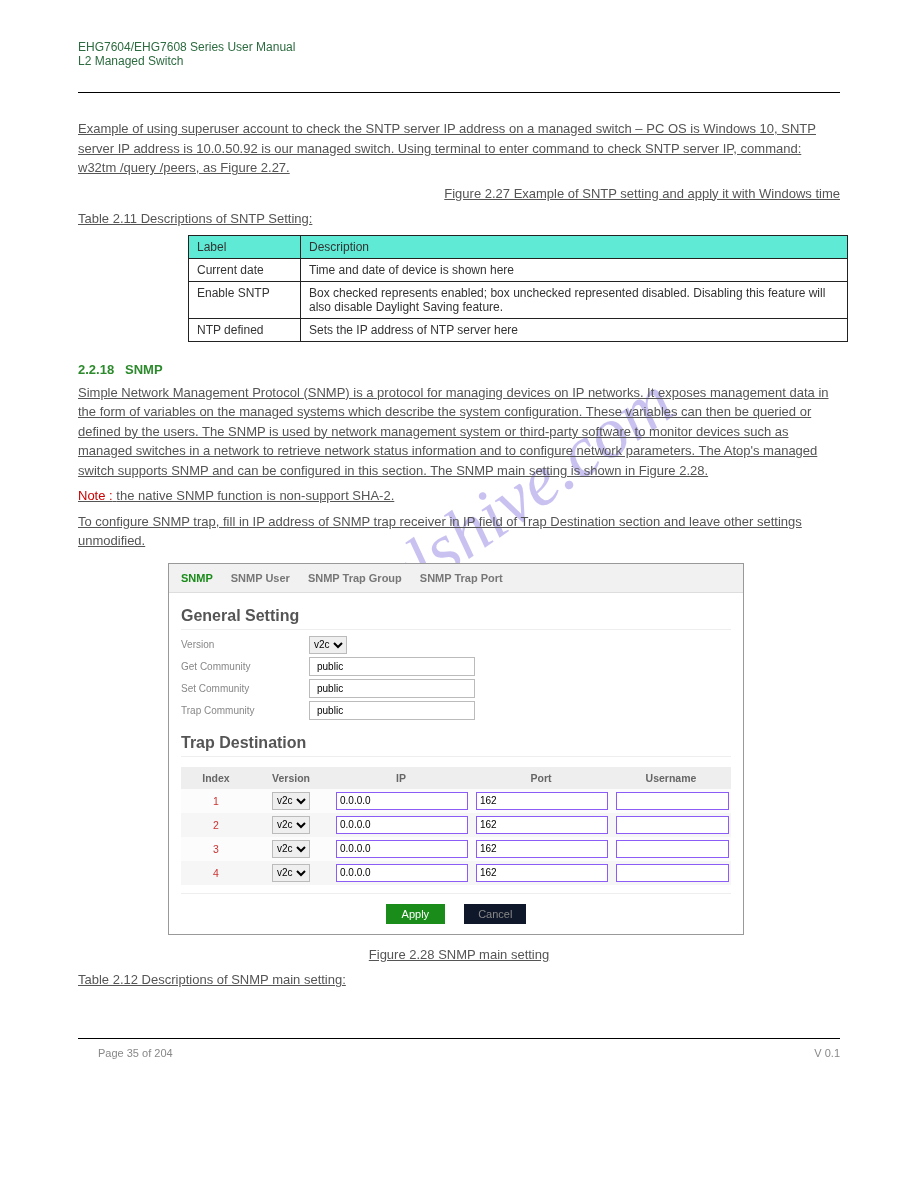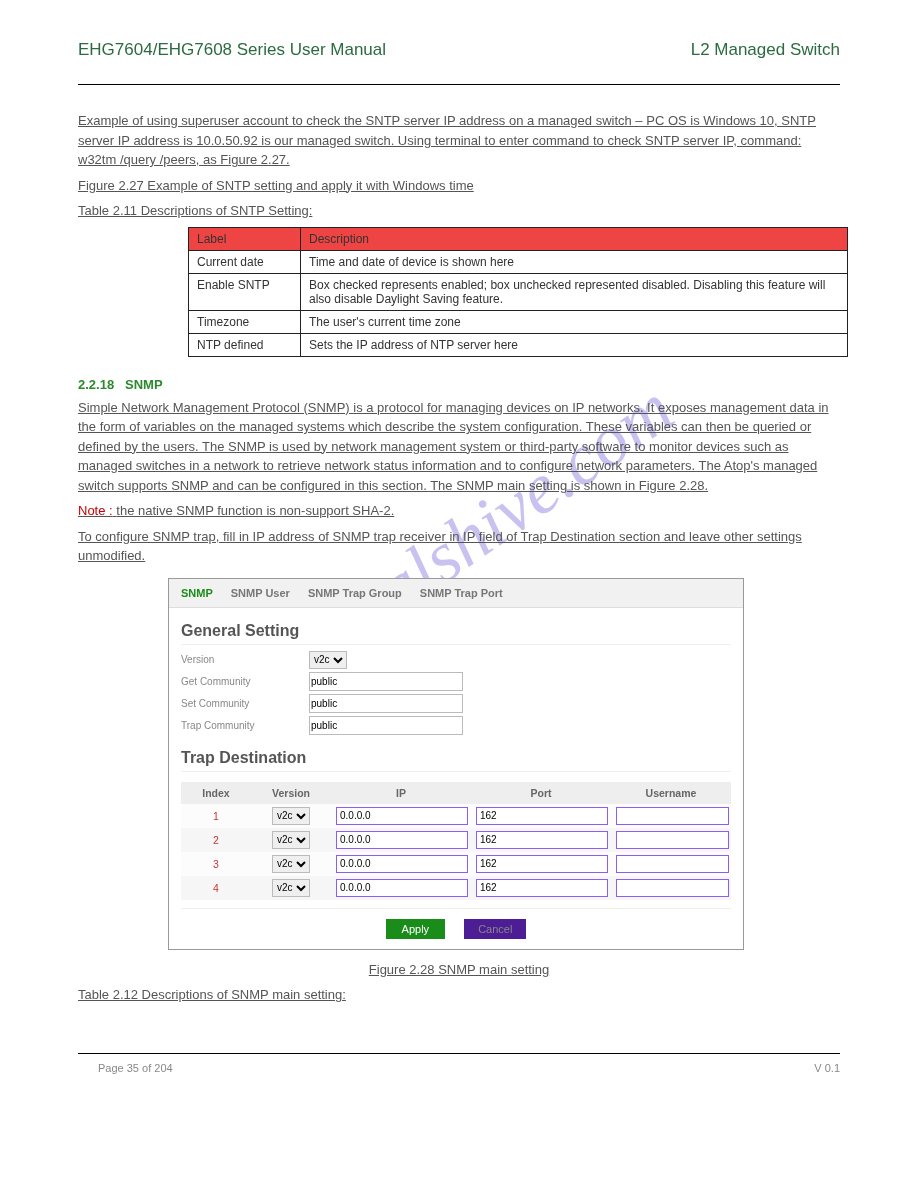--- a/index.html
+++ b/index.html
@@ -36,23 +36,23 @@
     margin-bottom: 26px;
   }
   .hr-bottom {
     height: 0;
     border-top: 1.5px solid #000;
     margin-top: 48px;
     margin-bottom: 8px;
   }
   .header-row {
     display: flex;
-    justify-content: space-between;
     color: #2c6b3f;
-    font-size: 17px;
+    font-size: 12px;
+    flex-direction: column;
   }
   .footer-row {
     display: flex;
     justify-content: space-between;
     color: #888;
     font-size: 11px;
     margin-left: 20px;
   }
   .main-content {
     position: relative;
@@ -67,21 +67,21 @@
     margin: 6px 0 20px 110px;
   }
   table.defs th, table.defs td {
     border: 1px solid #222;
     padding: 4px 8px;
     font-size: 12px;
     text-align:left;
     vertical-align: top;
   }
   table.defs th {
-    background: #ef4444;
+    background: #5eead4;
     font-weight: normal;
   }
   .note-label { color:#c00; }
   .ui-frame {
     border: 1px solid #999;
     width: 574px;
     margin: 12px 0 0 90px;
     background: #fff;
     font-size: 11px;
   }
@@ -110,21 +110,21 @@
   }
   .form-row label {
     width:128px;
     color:#888;
     font-size:10px;
   }
   .form-row input[type=text] {
     height:15px;
     border:1px solid #bbb;
     font-size:10px;
-    padding:1px 1px;
+    padding:1px 7px;
     width:150px;
   }
   .form-row select {
     border:1px solid #bbb;
     font-size:10px;
     height:18px;
   }
   table.trap {
     width: calc(100% - 24px);
     margin:10px 12px 8px 12px;
@@ -164,63 +164,59 @@
   }
   .btn-apply {
     background:#1a8c1a;
     color:#fff;
     border:none;
     padding:4px 16px;
     font-size:11px;
     margin-right:16px;
   }
   .btn-cancel {
-    background:#4c1d95;
+    background:#0f172a;
     color:#888;
     border:none;
     padding:4px 14px;
     font-size:11px;
   }
 </style>
 </head>
 <body>
 
 <div class="page">
   <div class="watermark">manualshive.com</div>
 
   <div class="header-row">
     <span>EHG7604/EHG7608 Series User Manual</span>
     <span>L2 Managed Switch</span>
   </div>
   <div class="hr-top"></div>
 
   <div class="main-content">
     <p>Example of using superuser account to check the SNTP server IP address on a managed switch – PC OS is Windows 10, SNTP server IP address is 10.0.50.92 is our managed switch. Using terminal to enter command to check SNTP server IP, command: w32tm /query /peers, as Figure 2.27.</p>
-    <p style="text-align:left;">Figure 2.27 Example of SNTP setting and apply it with Windows time</p>
+    <p style="text-align:right;">Figure 2.27 Example of SNTP setting and apply it with Windows time</p>
 
     <p>Table 2.11 Descriptions of SNTP Setting:</p>
     <table class="defs">
       <tbody>
           <tr>
         <th style="width:95px;">Label</th>
         <th>Description</th>
       </tr>
       <tr>
             <td>Current date</td>
             <td>Time and date of device is shown here</td>
           </tr>
       <tr>
             <td>Enable SNTP</td>
             <td>Box checked represents enabled; box unchecked represented disabled. Disabling this feature will also disable Daylight Saving feature.</td>
           </tr>
       <tr>
-            <td>Timezone</td>
-            <td>The user's current time zone</td>
-          </tr>
-      <tr>
             <td>NTP defined</td>
             <td>Sets the IP address of NTP server here</td>
           </tr>
     </tbody>
       </table>
 
     <h4>
       <span class="green-bold">2.2.18</span>
       &nbsp;
       <span class="green-bold">SNMP</span>

